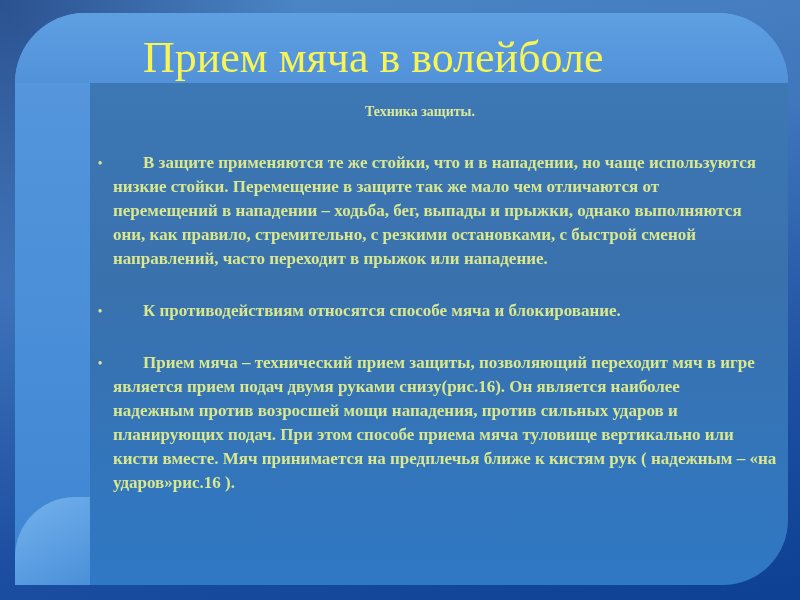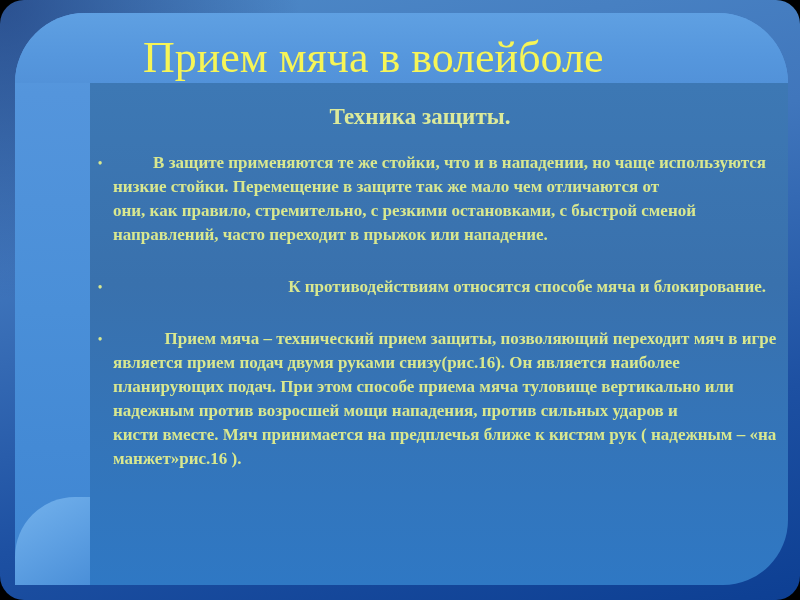--- a/index.html
+++ b/index.html
@@ -2,21 +2,20 @@
 <html><head>
 <meta charset="utf-8">
 <style>
   html,body{margin:0;padding:0;background:#000;}
   .slide{
     position:relative;width:800px;height:600px;overflow:hidden;
     font-family:"Liberation Serif",serif;
     background:
       radial-gradient(circle at 0% 0%, rgba(14,34,98,.55), rgba(14,34,98,0) 30%),
       linear-gradient(168deg,#4e8ac8 0%,#4076bc 35%,#1d50a2 72%,#0d3f93 100%);
-    border-radius: 24px;
   }
   
   .panel-back{
     position:absolute;left:15px;top:13px;width:773px;height:572px;
     border-radius:70px 70px 140px 0;
     background:linear-gradient(180deg,#5d9bdf 0%,#5495dc 14%,#4a8fd8 52%,#3e85d2 100%);
   }
   .title-band{
     position:absolute;left:0;top:0;width:100%;height:70px;
     border-radius:70px 70px 0 0;
@@ -33,66 +32,67 @@
     border-radius:0 0 65px 0;
     background:linear-gradient(180deg,#3d78b4 0%,#3971ad 40%,#2f78c4 100%);
   }
   .slide-title{
     position:absolute;left:143px;top:32px;
     font-size:44px;font-weight:normal;color:#f7f556;
     letter-spacing:0px;white-space:nowrap;
   }
   .slide-subtitle{
     position:absolute;left:90px;top:104px;width:660px;
-    text-align:center;font-size:23px;font-weight:bold;color:#dcea9a;
+    text-align:center;font-size:14px;font-weight:bold;color:#dcea9a;
   }
   .bullet-list{
     position:absolute;left:98px;top:151px;width:668px;
     color:#d9e88f;font-weight:bold;font-size:17px;
   }
   .bullet-item{display:flex;margin:0 0 28px 0;}
   .bullet-marker{flex:0 0 15px;width:15px;font-size:12px;line-height:24px;}
   .bullet-lines{flex:1;}
   .bullet-line{line-height:24px;white-space:nowrap;}
-  .bullet-line.first{text-indent:30px;text-align:right;}
+  .bullet-line.first{text-indent:30px;}
 </style>
 </head>
 <body>
 
 <div class="slide">
   <div class="panel-back">
     <div class="title-band"></div>
   </div>
   <div class="corner-highlight"></div>
   <div class="panel-content"></div>
 
   <div class="slide-title">Прием мяча в волейболе</div>
   <div class="slide-subtitle">Техника защиты.</div>
 
   <div class="bullet-list">
       <div class="bullet-item">
         <span class="bullet-marker">•</span>
         <div class="bullet-lines">
           <div class="bullet-line first">В защите применяются те же стойки, что и в нападении, но чаще используются</div>
           <div class="bullet-line">низкие стойки. Перемещение в защите так же мало чем отличаются от</div>
+          <div class="bullet-line">перемещений в нападении – ходьба, бег, выпады и прыжки, однако выполняются</div>
           <div class="bullet-line">они, как правило, стремительно, с резкими остановками, с быстрой сменой</div>
           <div class="bullet-line">направлений, часто переходит в прыжок или нападение.</div>
         </div>
       </div>
       <div class="bullet-item">
         <span class="bullet-marker">•</span>
         <div class="bullet-lines">
           <div class="bullet-line first">К противодействиям относятся способе мяча и блокирование.</div>
         </div>
       </div>
       <div class="bullet-item">
         <span class="bullet-marker">•</span>
         <div class="bullet-lines">
           <div class="bullet-line first">Прием мяча – технический прием защиты, позволяющий переходит мяч в игре</div>
           <div class="bullet-line">является прием подач двумя руками снизу(рис.16). Он является наиболее</div>
+          <div class="bullet-line">надежным против возросшей мощи нападения, против сильных ударов и</div>
           <div class="bullet-line">планирующих подач. При этом способе приема мяча туловище вертикально или</div>
-          <div class="bullet-line">надежным против возросшей мощи нападения, против сильных ударов и</div>
           <div class="bullet-line">кисти вместе. Мяч принимается на предплечья ближе к кистям рук ( надежным – «на</div>
-          <div class="bullet-line">манжет»рис.16 ).</div>
+          <div class="bullet-line">ударов»рис.16 ).</div>
         </div>
       </div>
     </div>
 </div>
 
 </body></html>

